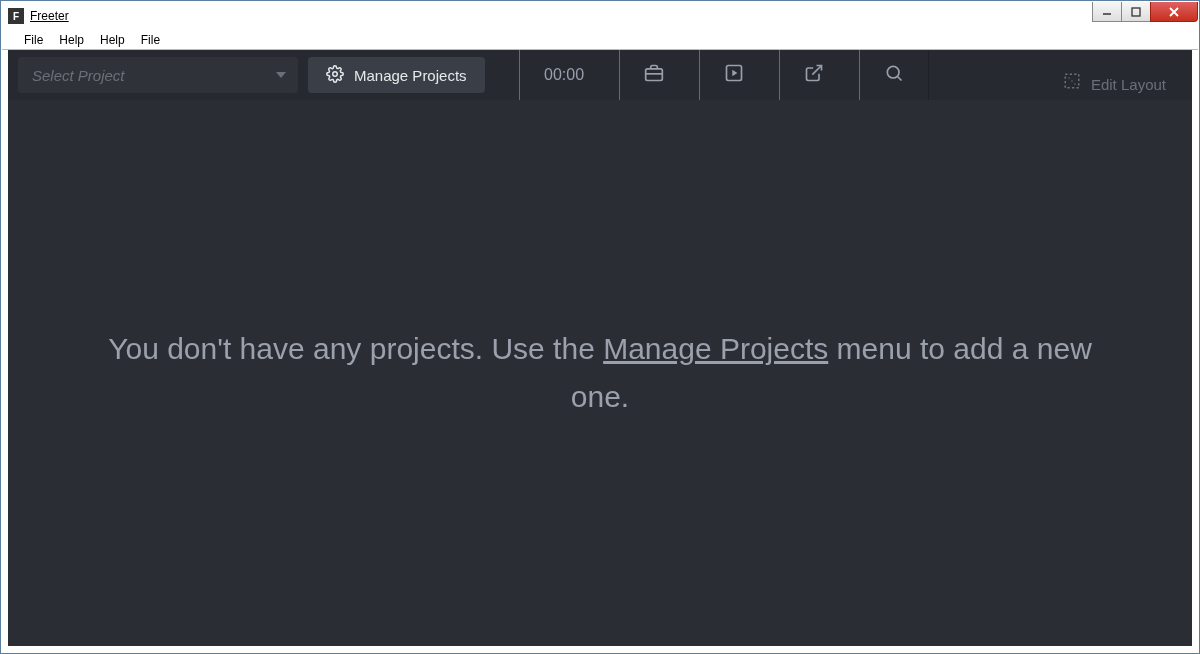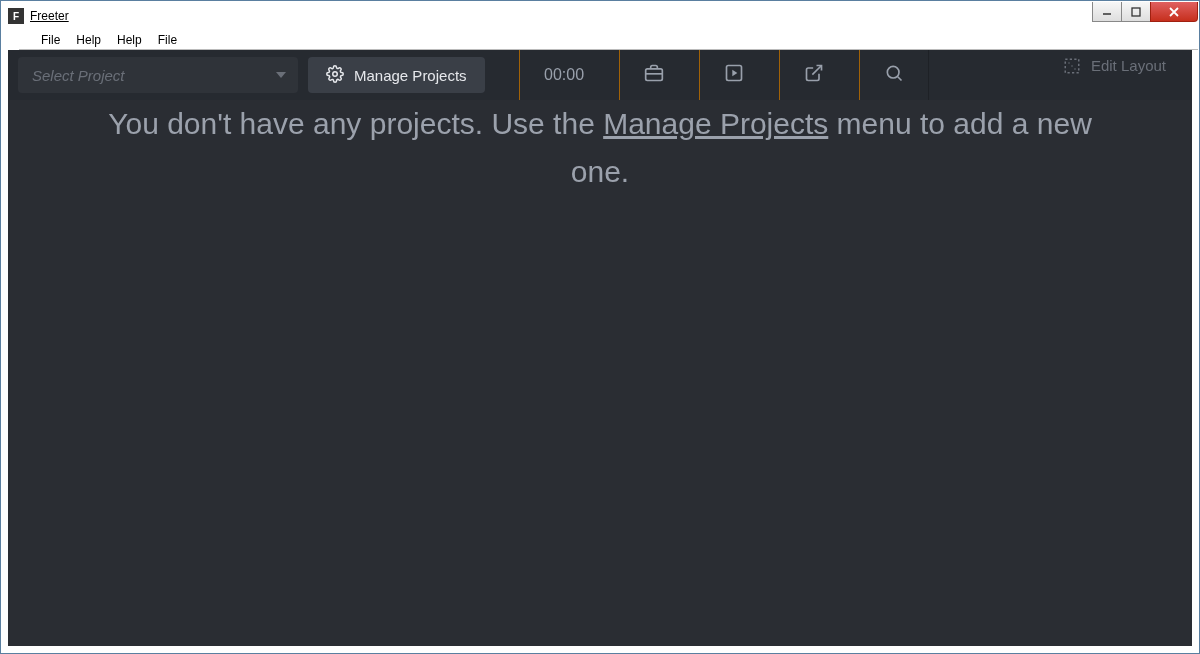--- a/index.html
+++ b/index.html
@@ -15,21 +15,21 @@
   .app-title { font-size:12px; color:#000;text-decoration:underline; }
   .win-controls { position:absolute; top:0; right:0; display:flex; height:20px; }
   .win-btn { width:30px; height:20px; display:flex; align-items:center;
     justify-content:center; border:1px solid #888; border-top:none;
     margin-left:-1px; background:linear-gradient(#f7f7f7,#dedede); }
   .win-btn svg { display:block; }
   .win-close { width:48px; background:linear-gradient(#e06060,#c62f1d);
     border-color:#a02010; border-top-right-radius:0; border-bottom-right-radius:4px; }
   .win-close svg path { stroke:#fff; }
   
-  .menubar { position:absolute; top:29px; left:18px; right:1px; height:20px;
+  .menubar { position:absolute; top:29px; left:1px; right:1px; height:20px;
     background:#fff; border-bottom:1px solid #bbb; display:flex;
     align-items:center; padding-left:14px; }
   .menubar-item { font-size:12px; color:#000; padding:2px 8px; cursor:default; }
   
   .app-area { position:absolute; top:49px; left:7px; right:7px; bottom:7px;
     background:#2a2d33; }
   .toolbar { position:absolute; top:0; left:0; right:0; height:50px;
     background:#262a30; display:flex; align-items:center; padding:0 10px;
     gap:10px; }
   .project-select { width:280px; height:36px; background:#2f3339; border-radius:4px;
@@ -39,24 +39,24 @@
     transform:translateY(-50%); width:0; height:0; border-left:5px solid transparent;
     border-right:5px solid transparent; border-top:6px solid #6a6f78; }
   .manage-btn { height:36px; padding:0 18px; background:#3a3f47; border-radius:4px;
     display:flex; align-items:center; gap:10px; color:#e6e8ec; font-size:15px; }
   .tb-spacer-sm { width:14px; }
   .tb-cell { width:70px; height:50px; display:flex; align-items:center;
     justify-content:center; border-left:1px solid #a16207; color:#99a0ab; }
   .tb-cell.timer { width:90px; font-size:16px; font-variant-numeric:tabular-nums; }
   .tb-cell.last { border-right:1px solid #1e2126; }
   .flex-grow { flex:1; }
-  .edit-layout { height:36px; padding:0 16px; display:flex; align-items:flex-start;
+  .edit-layout { height:36px; padding:0 16px; display:flex; align-items:flex-end;
     gap:10px; color:#6a6f78; font-size:15px; }
   .content { position:absolute; top:50px; left:0; right:0; bottom:0;
-    display:flex; align-items:flex-start; justify-content:center; padding:0 52px; }
+    display:flex; align-items:center; justify-content:center; padding:0 52px; }
   .empty-msg { color:#9ba1ac; font-size:30px; text-align:center; line-height:1.6;
     max-width:1020px; }
   .empty-msg .link { text-decoration:underline; cursor:pointer; }
   .icon { flex-shrink:0; }
 </style>
 </head>
 <body>
 
 <div class="outer-border">
 

